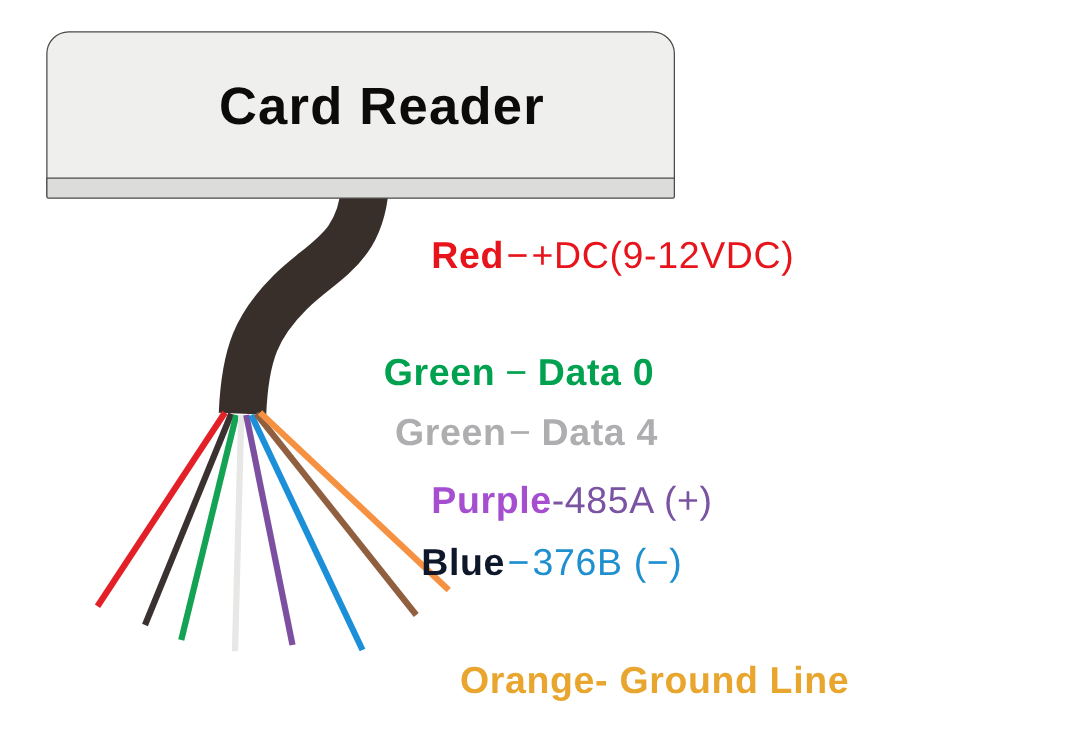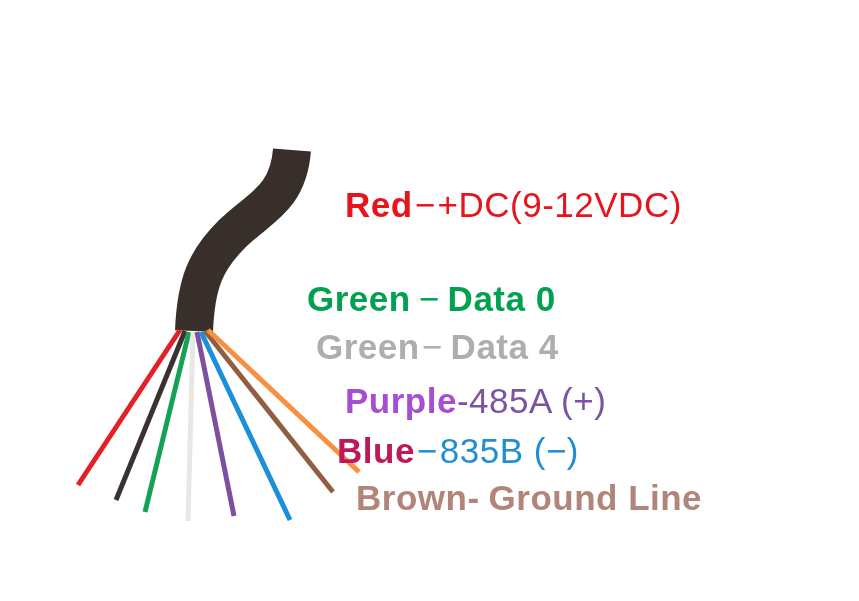--- a/index.html
+++ b/index.html
@@ -51,21 +51,21 @@
     bottom: -1.5px;
     width: 503px;
     height: 17px;
     box-sizing: border-box;
     border: 1.5px solid #4a4a48;
     border-radius: 0 0 2px 2px;
     background: #dcdcda;
   }
   .wire-label {
     position: absolute;
-    font-size: 35px;
+    font-size: 30px;
     line-height: 35px;
     letter-spacing: 0.5px;
     white-space: nowrap;
     text-decoration: underline;
   }
   .seg { display: inline-block; }
   .seg.name { font-weight: 700; }
   .seg.sep  { font-weight: 400; }
   .seg.func { font-weight: 400; }
   .label-green .func, .label-white .func,
@@ -85,40 +85,44 @@
     <line x1="180" y1="330" x2="78" y2="485" stroke-width="5" style="stroke: rgb(227, 32, 40);"></line>
     <line x1="185" y1="331" x2="116" y2="500" stroke-width="5" style="stroke: rgb(58, 50, 48);"></line>
     <line x1="189" y1="332" x2="145" y2="512" stroke-width="5" style="stroke: rgb(20, 162, 84);"></line>
     <line x1="193" y1="332" x2="188" y2="521" stroke-width="5" style="stroke: rgb(231, 231, 229);"></line>
     <line x1="197" y1="332" x2="234" y2="516" stroke-width="5" style="stroke: rgb(124, 79, 160);"></line>
     <line x1="201" y1="332" x2="290" y2="520" stroke-width="5" style="stroke: rgb(27, 144, 216);"></line>
     <line x1="205" y1="331" x2="333" y2="492" stroke-width="5" style="stroke: rgb(143, 95, 64);"></line>
     <line x1="208" y1="330" x2="359" y2="472" stroke-width="5" style="stroke: rgb(245, 145, 64);"></line>
   </svg>
 
+  <div class="reader-box" style="background: rgb(239, 239, 238);">
+    <div class="reader-title">Card Reader</div>
+    <div class="reader-strip" style="background: rgb(220, 220, 218);"></div>
+  </div>
 
   <div class="wire-label label-red" style="left:345px; top:187px;">
     <span class="seg name" style="color: rgb(232, 20, 28);">Red</span><span class="seg sep" style="color: rgb(232, 20, 28);">−</span><span class="seg func" style="color: rgb(232, 20, 28);">+DC(9-12VDC)</span>
   </div>
 
 
   <div class="wire-label label-green" style="left:307px; top:281px;">
     <span class="seg name" style="color: rgb(0, 161, 79);">Green</span><span class="seg sep" style="color: rgb(0, 161, 79);">−</span><span class="seg func" style="color: rgb(0, 161, 79);">Data 0</span>
   </div>
 
   <div class="wire-label label-white" style="left:316px; top:329px;">
     <span class="seg name" style="color: rgb(174, 174, 176);">Green</span><span class="seg sep" style="color: rgb(174, 174, 176);">−</span><span class="seg func" style="color: rgb(174, 174, 176);">Data 4</span>
   </div>
 
   <div class="wire-label label-purple" style="left:305px; top:383px;">
     <span class="seg name" style="color: rgb(165, 79, 208); margin-left: 40px;">Purple</span><span class="seg sep" style="color: rgb(123, 83, 163);">-</span><span class="seg func" style="color: rgb(123, 83, 163);">485A (+)</span>
   </div>
 
   <div class="wire-label label-blue" style="left:337px; top:433px;">
-    <span class="seg name" style="color: #be185d;">Blue</span><span class="seg sep" style="color: rgb(31, 143, 208);">−</span><span class="seg func" style="color: rgb(31, 143, 208);">835B (−)</span>
+    <span class="seg name" style="color: #0f172a;">Blue</span><span class="seg sep" style="color: rgb(31, 143, 208);">−</span><span class="seg func" style="color: rgb(31, 143, 208);">376B (−)</span>
   </div>
 
-  <div class="wire-label label-brown" style="left:356px; top:480px;">
-    <span class="seg name" style="color: rgb(178, 133, 122);">Brown-</span><span class="seg func" style="color: rgb(178, 133, 122);">Ground Line</span>
+
+  <div class="wire-label label-orange" style="left:368px; top:527px;">
+    <span class="seg name" style="color: rgb(233, 166, 46);">Orange-</span><span class="seg func" style="color: rgb(233, 166, 46);">Ground Line</span>
   </div>
-
 
 </div>
 
 </body></html>

